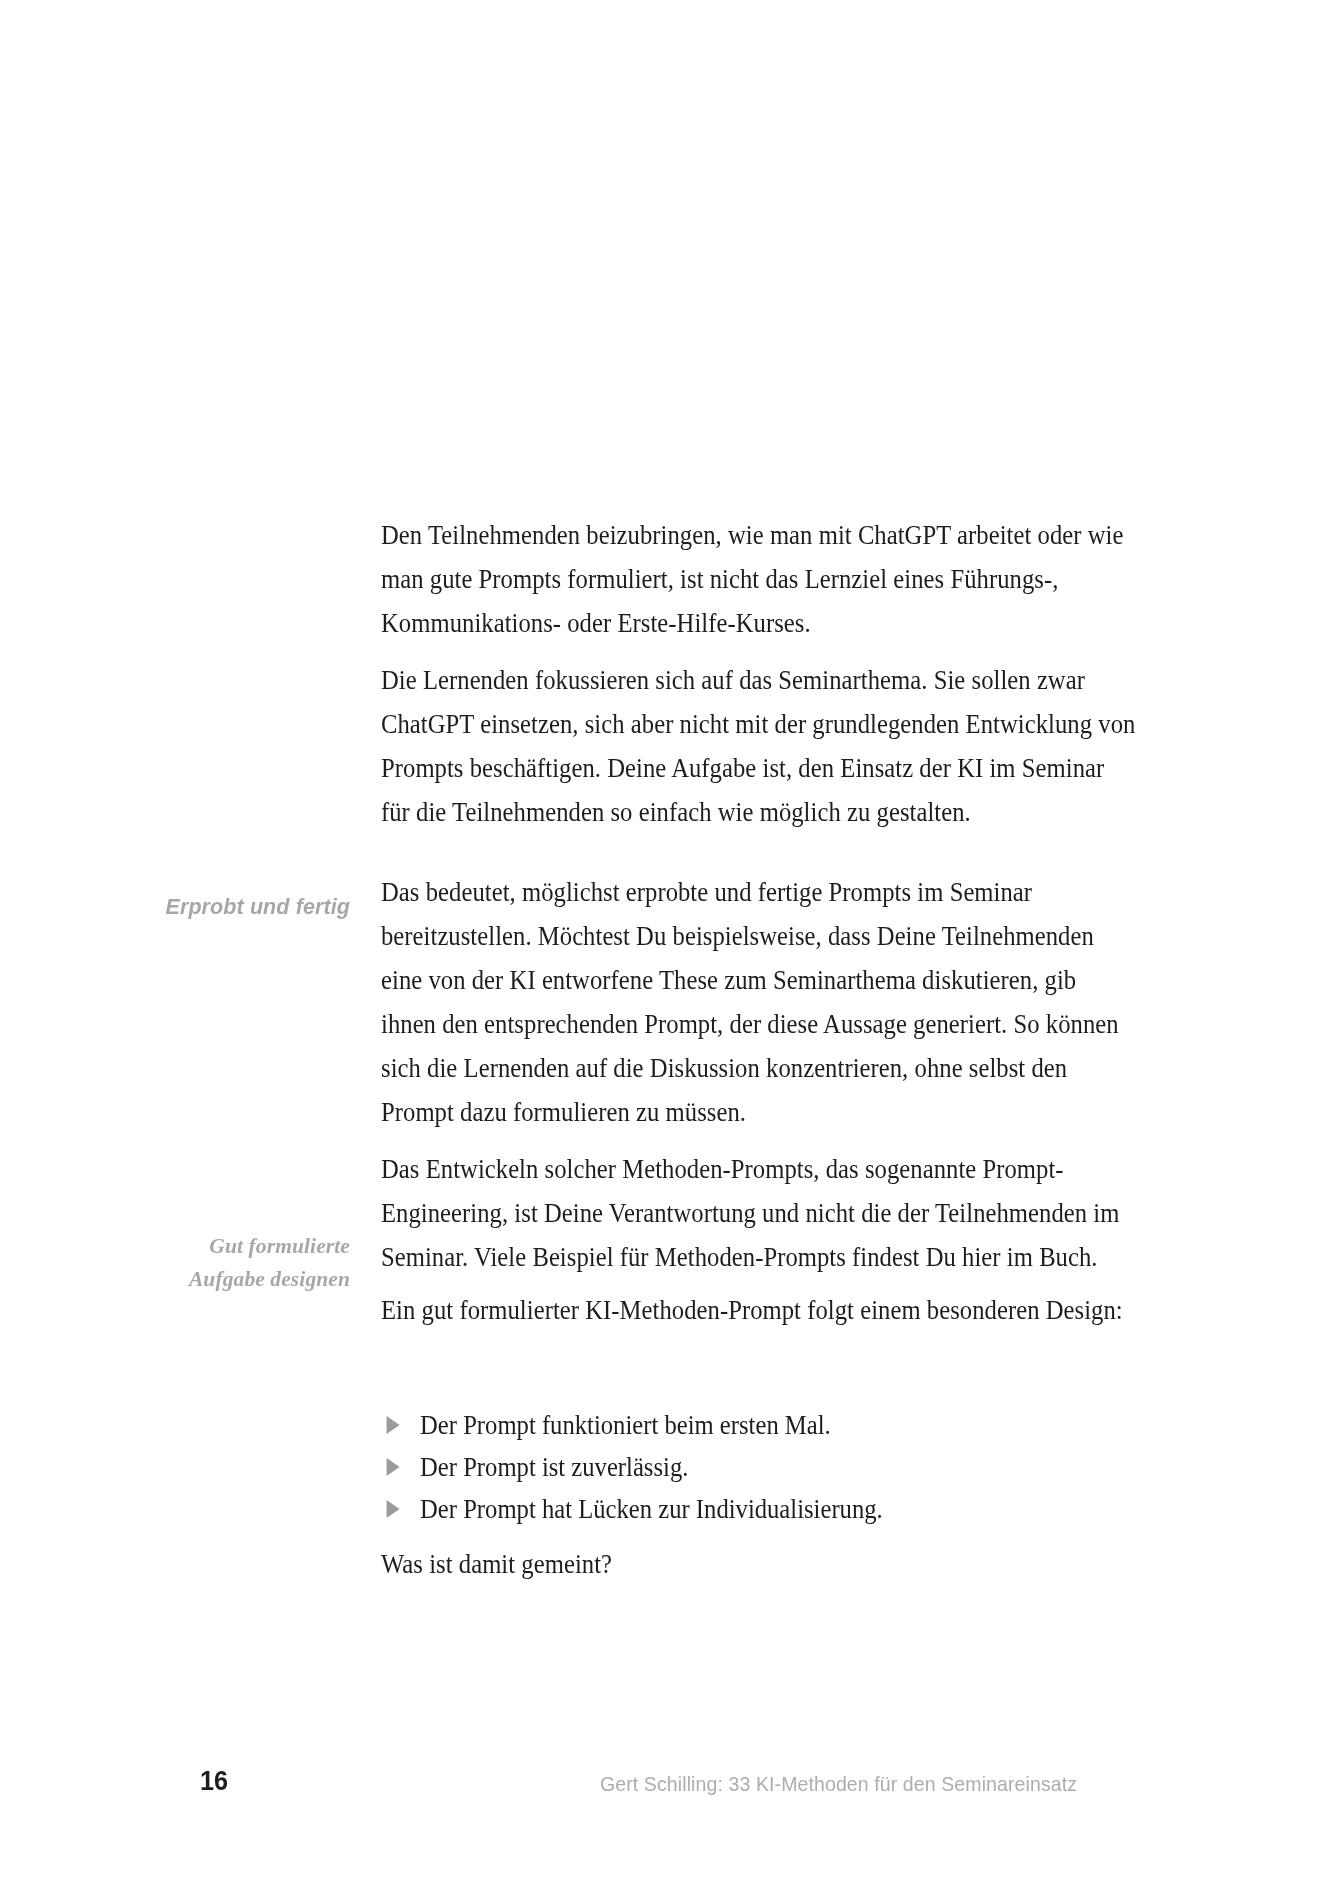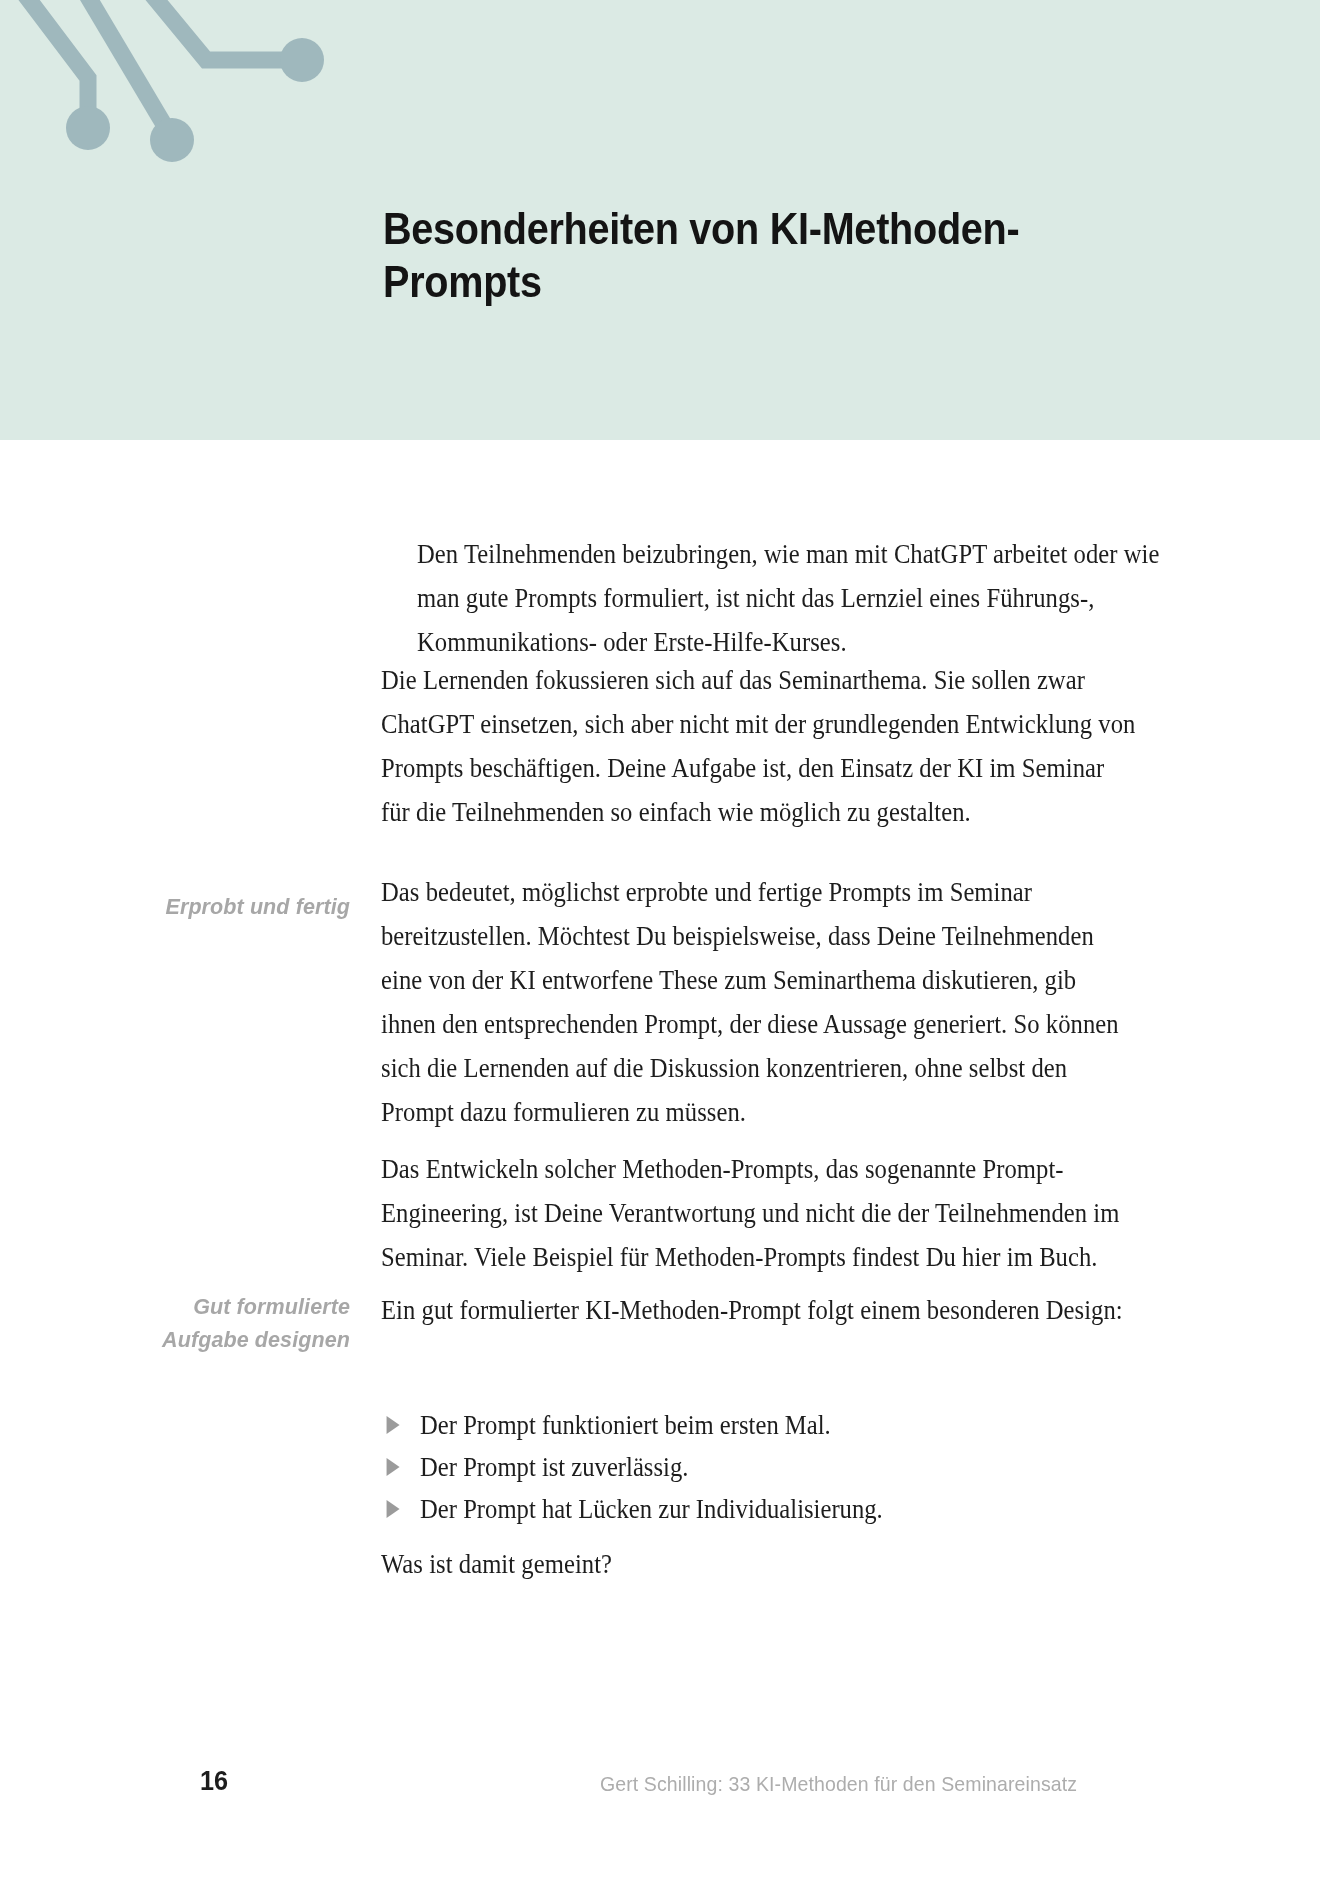--- a/index.html
+++ b/index.html
@@ -149,49 +149,31 @@
     letter-spacing: 0.1px;
     transform: scaleX(0.93);
     transform-origin: left top;
   }
 </style>
 </head>
 <body>
 
 <div class="page">
 
-  <div class="header-band">
-
-    <svg class="circuit-deco" viewBox="0 0 440 220" aria-hidden="true">
-      <g fill="none" stroke="#9fb8bd" stroke-width="17" stroke-linecap="butt" stroke-linejoin="miter">
-
-        <path d="M 14 -20 L 88 78 L 88 128"></path>
-
-        <path d="M 78 -20 L 172 138"></path>
-
-        <path d="M 140 -20 L 206 60 L 300 60"></path>
-      </g>
-      <circle cx="88" cy="128" r="22" fill="#9fb8bd"></circle>
-      <circle cx="172" cy="140" r="22" fill="#9fb8bd"></circle>
-      <circle cx="302" cy="60" r="22" fill="#9fb8bd"></circle>
-    </svg>
-
-    <h1 class="page-title">Besonderheiten von KI-Methoden-Prompts</h1>
-  </div>
 
   <div class="margin-note" style="top:852px;margin-top:39px;">
     <span>Erprobt und fertig</span>
   </div>
 
-  <div class="margin-note" style="top:1291px;">
+  <div class="margin-note" style="top:1230px;font-family:Liberation Serif, serif;">
     <div>Gut formulierte</div>
     <div>Aufgabe designen</div>
   </div>
 
-  <div class="text-block" style="top:532px;margin-left:36px;">
+  <div class="text-block" style="top:513px;">
     <p class="para">Den Teilnehmenden beizubringen, wie man mit ChatGPT arbeitet oder wie man gute Prompts formuliert, ist nicht das Lernziel eines Führungs-, Kommunikations- oder Erste-Hilfe-Kurses.</p>
   </div>
 
   <div class="text-block" style="top:658px;">
     <p class="para">Die Lernenden fokussieren sich auf das Seminarthema. Sie sollen zwar ChatGPT einsetzen, sich aber nicht mit der grundlegenden Entwicklung von Prompts beschäftigen. Deine Aufgabe ist, den Einsatz der KI im Seminar für die Teilnehmenden so einfach wie möglich zu gestalten.</p>
   </div>
 
   <div class="text-block" style="top:870px;">
     <p class="para">Das bedeutet, möglichst erprobte und fertige Prompts im Seminar bereitzustellen. Möchtest Du beispielsweise, dass Deine Teilnehmenden eine von der KI entworfene These zum Seminarthema diskutieren, gib ihnen den entsprechenden Prompt, der diese Aussage generiert. So können sich die Lernenden auf die Diskussion konzentrieren, ohne selbst den Prompt dazu formulieren zu müssen.</p>
   </div>

